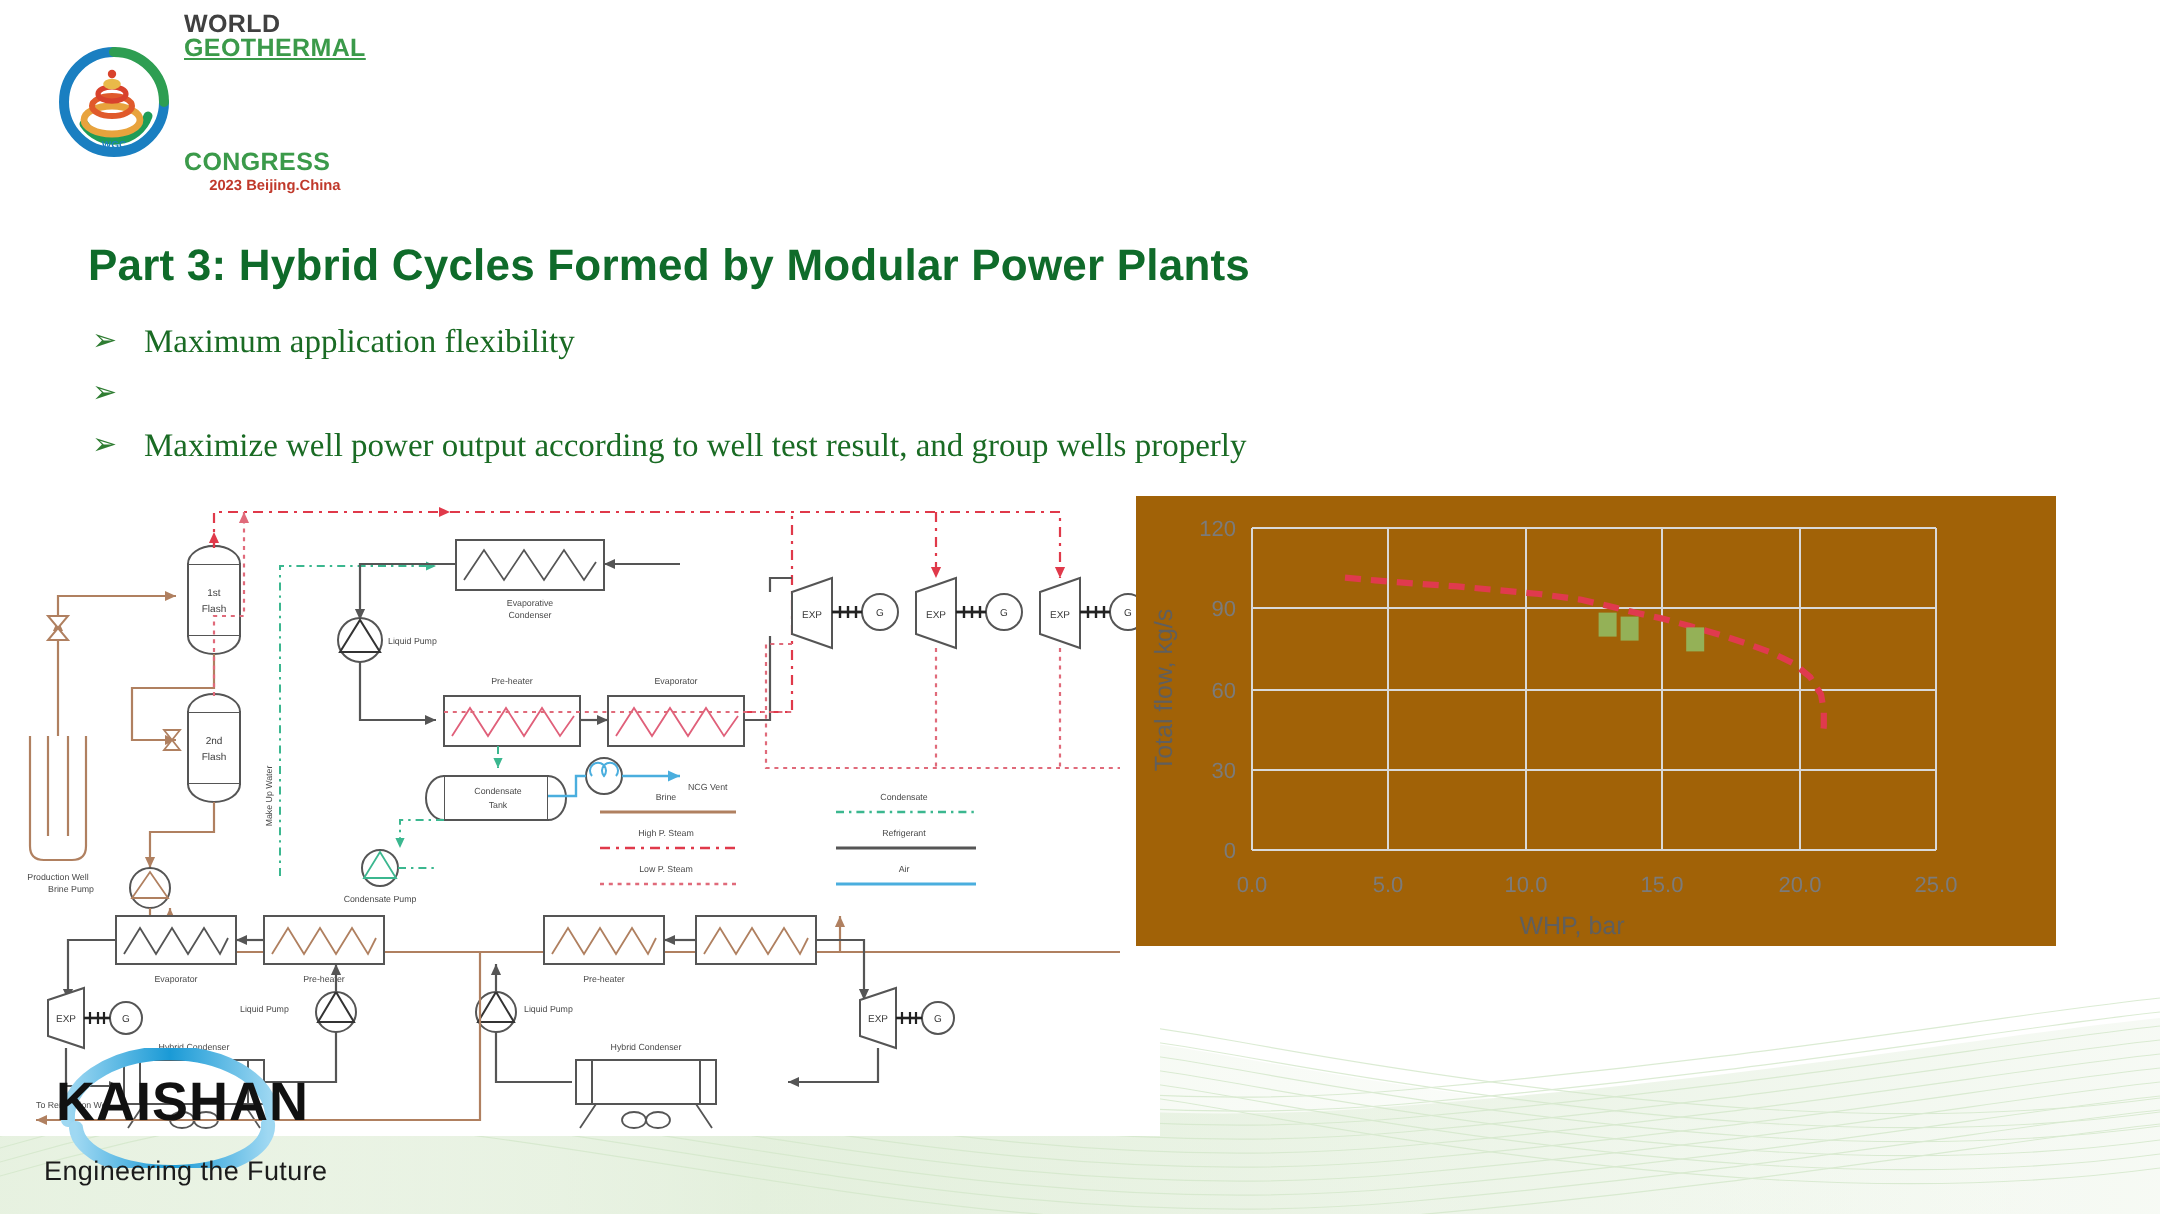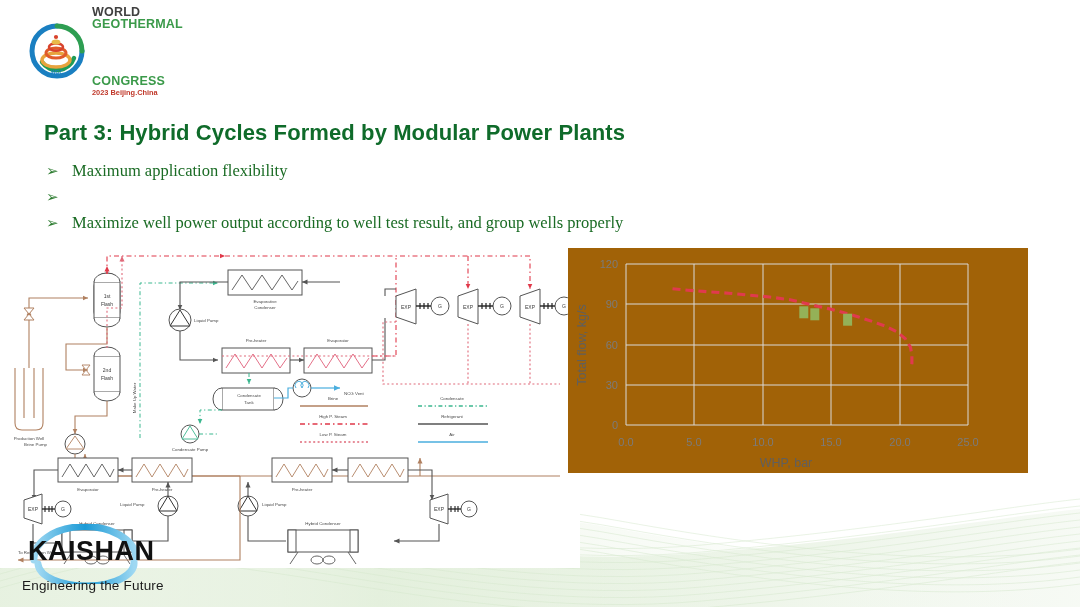--- a/index.html
+++ b/index.html
@@ -13,23 +13,23 @@
 
   
   .decor { position:absolute; left:0; bottom:0; width:1080px; height:150px; pointer-events:none; }
 
   
   .wgc-logo { position:absolute; left:28px; top:16px; width:150px; height:70px; display:flex; align-items:center; }
   .wgc-mark { width:58px; height:58px; position:relative; flex:0 0 58px; }
   .wgc-words { margin-left:6px; line-height:1.02; }
   .wgc-words .w { font-weight:bold; letter-spacing:.2px; }
   .w1 { font-size:12.5px; color:#404040; }
-  .w2 { font-size:12.5px; color:#3b9a4a; }
+  .w2 { font-size:12.5px; color:#3b9a4a;text-decoration:underline; }
   .w3 { font-size:12.5px; color:#3b9a4a;margin-top:44px; }
-  .w4 { font-size:7.4px; color:#c0392b; font-weight:bold; margin-top:1px; }
+  .w4 { font-size:7.4px; color:#c0392b; font-weight:bold; margin-top:1px;text-align:center; }
 
   
   .wgc2023 {
     position:absolute; right:36px; top:20px;
     font-size:46px; font-weight:bold; letter-spacing:-1px;
     background:linear-gradient(90deg,#0e6b39 0%, #1d8a45 40%, #3da055 75%, #52b05f 100%);
     -webkit-background-clip:text; background-clip:text; color:transparent;
     font-family:"Liberation Sans", sans-serif;
   }
 

